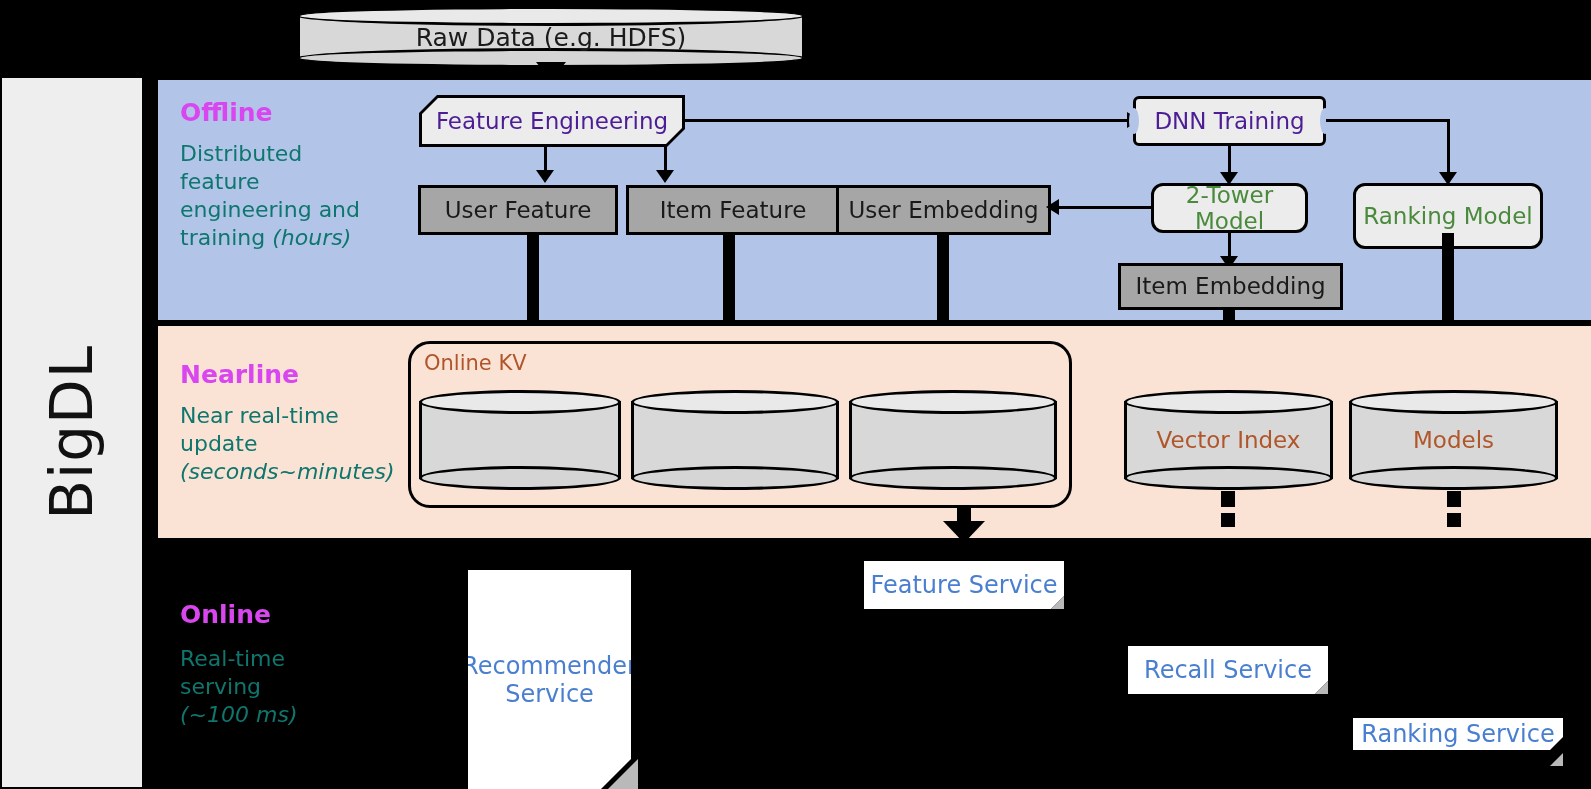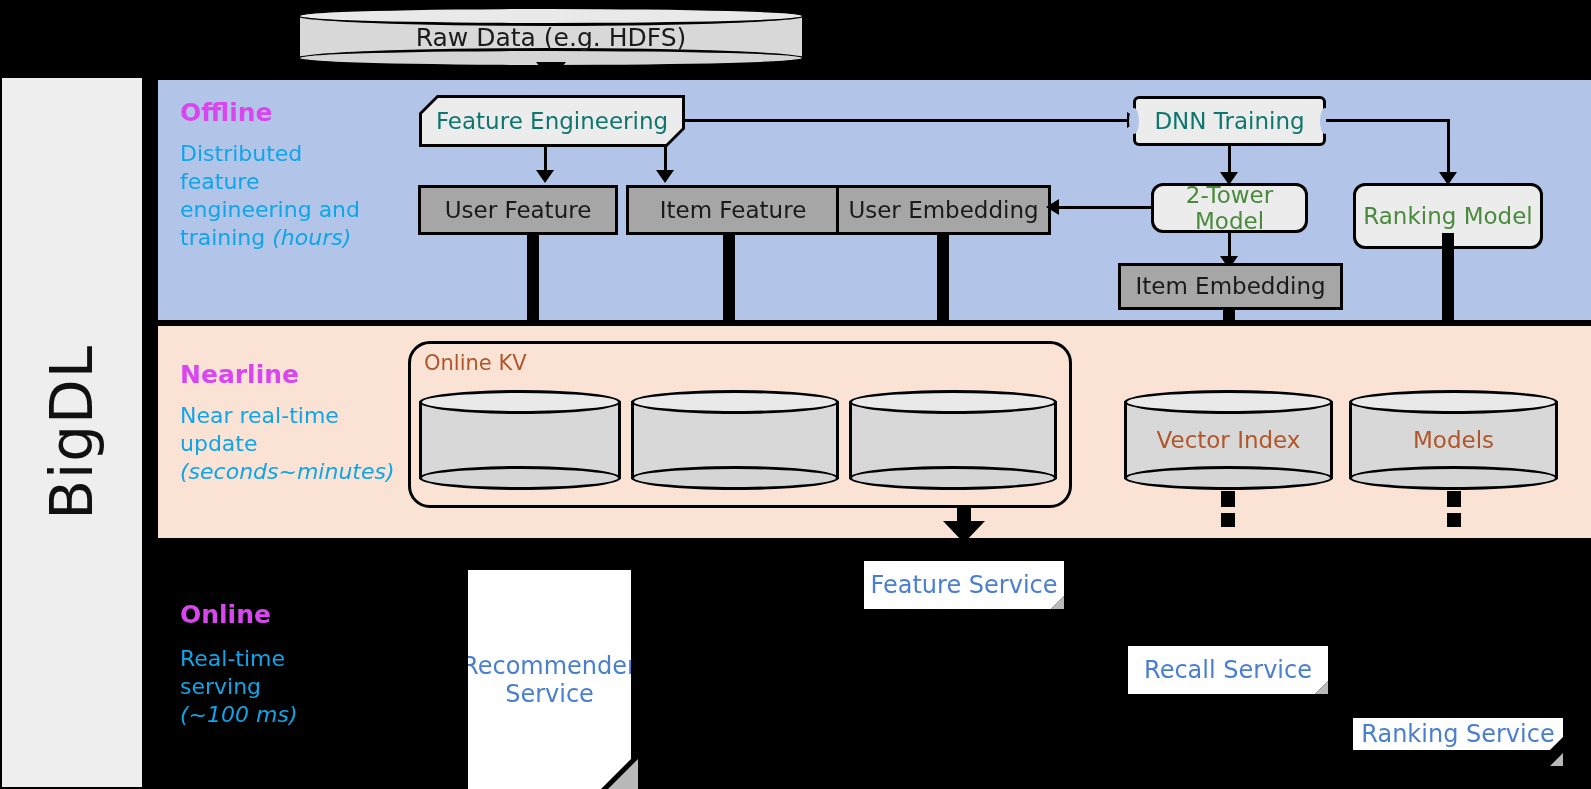--- a/index.html
+++ b/index.html
@@ -12,34 +12,34 @@
   #sidebar-label{position:absolute;left:0;top:0;width:140px;height:709px;
     display:flex;align-items:center;justify-content:center;}
   #sidebar-label span{writing-mode:vertical-rl;transform:rotate(180deg);
     font-size:58px;color:#111;letter-spacing:1px;font-family:"DejaVu Sans",sans-serif;}
   #band-offline{left:158px;top:80px;width:1433px;height:240px;background:#b2c5e9;}
   #band-nearline{left:158px;top:326px;width:1433px;height:212px;background:#fae3d5;}
   #band-online{left:158px;top:544px;width:1433px;height:245px;background:#000;}
 
   .band-title{position:absolute;font-size:25px;color:#d946ef;font-weight:600;
     font-family:"DejaVu Sans",sans-serif;white-space:nowrap;}
-  .band-sub{position:absolute;font-size:22px;color:#0ea5e9;line-height:1.27;
+  .band-sub{position:absolute;font-size:22px;color:#0f766e;line-height:1.27;
     font-family:"DejaVu Sans",sans-serif;}
   .band-sub i{font-style:italic;}
 
   
   .node{position:absolute;box-sizing:border-box;display:flex;align-items:center;
         justify-content:center;text-align:center;line-height:1.15;}
   .grey-box{background:#a6a6a6;border:3px solid #000;color:#1a1a1a;font-size:23px;
         font-family:"DejaVu Sans",sans-serif;}
   .proc-box{background:#ececec;border:3px solid #000;font-size:23px;
         font-family:"DejaVu Sans",sans-serif;}
   .rounded{border-radius:12px;}
   .green-txt{color:#4a8a3c;}
-  .blue-txt{color:#0f766e;}
+  .blue-txt{color:#4c1d95;}
 
   
   .bevel{clip-path:polygon(18px 0,100% 0,100% calc(100% - 18px),calc(100% - 18px) 100%,0 100%,0 18px);}
   .bevel-outer{background:#000;}
   .bevel-inner{position:absolute;left:3px;top:3px;right:3px;bottom:3px;background:#ececec;
         display:flex;align-items:center;justify-content:center;
         clip-path:polygon(16px 0,100% 0,100% calc(100% - 16px),calc(100% - 16px) 100%,0 100%,0 16px);}
 
   
   .cyl{position:absolute;}

